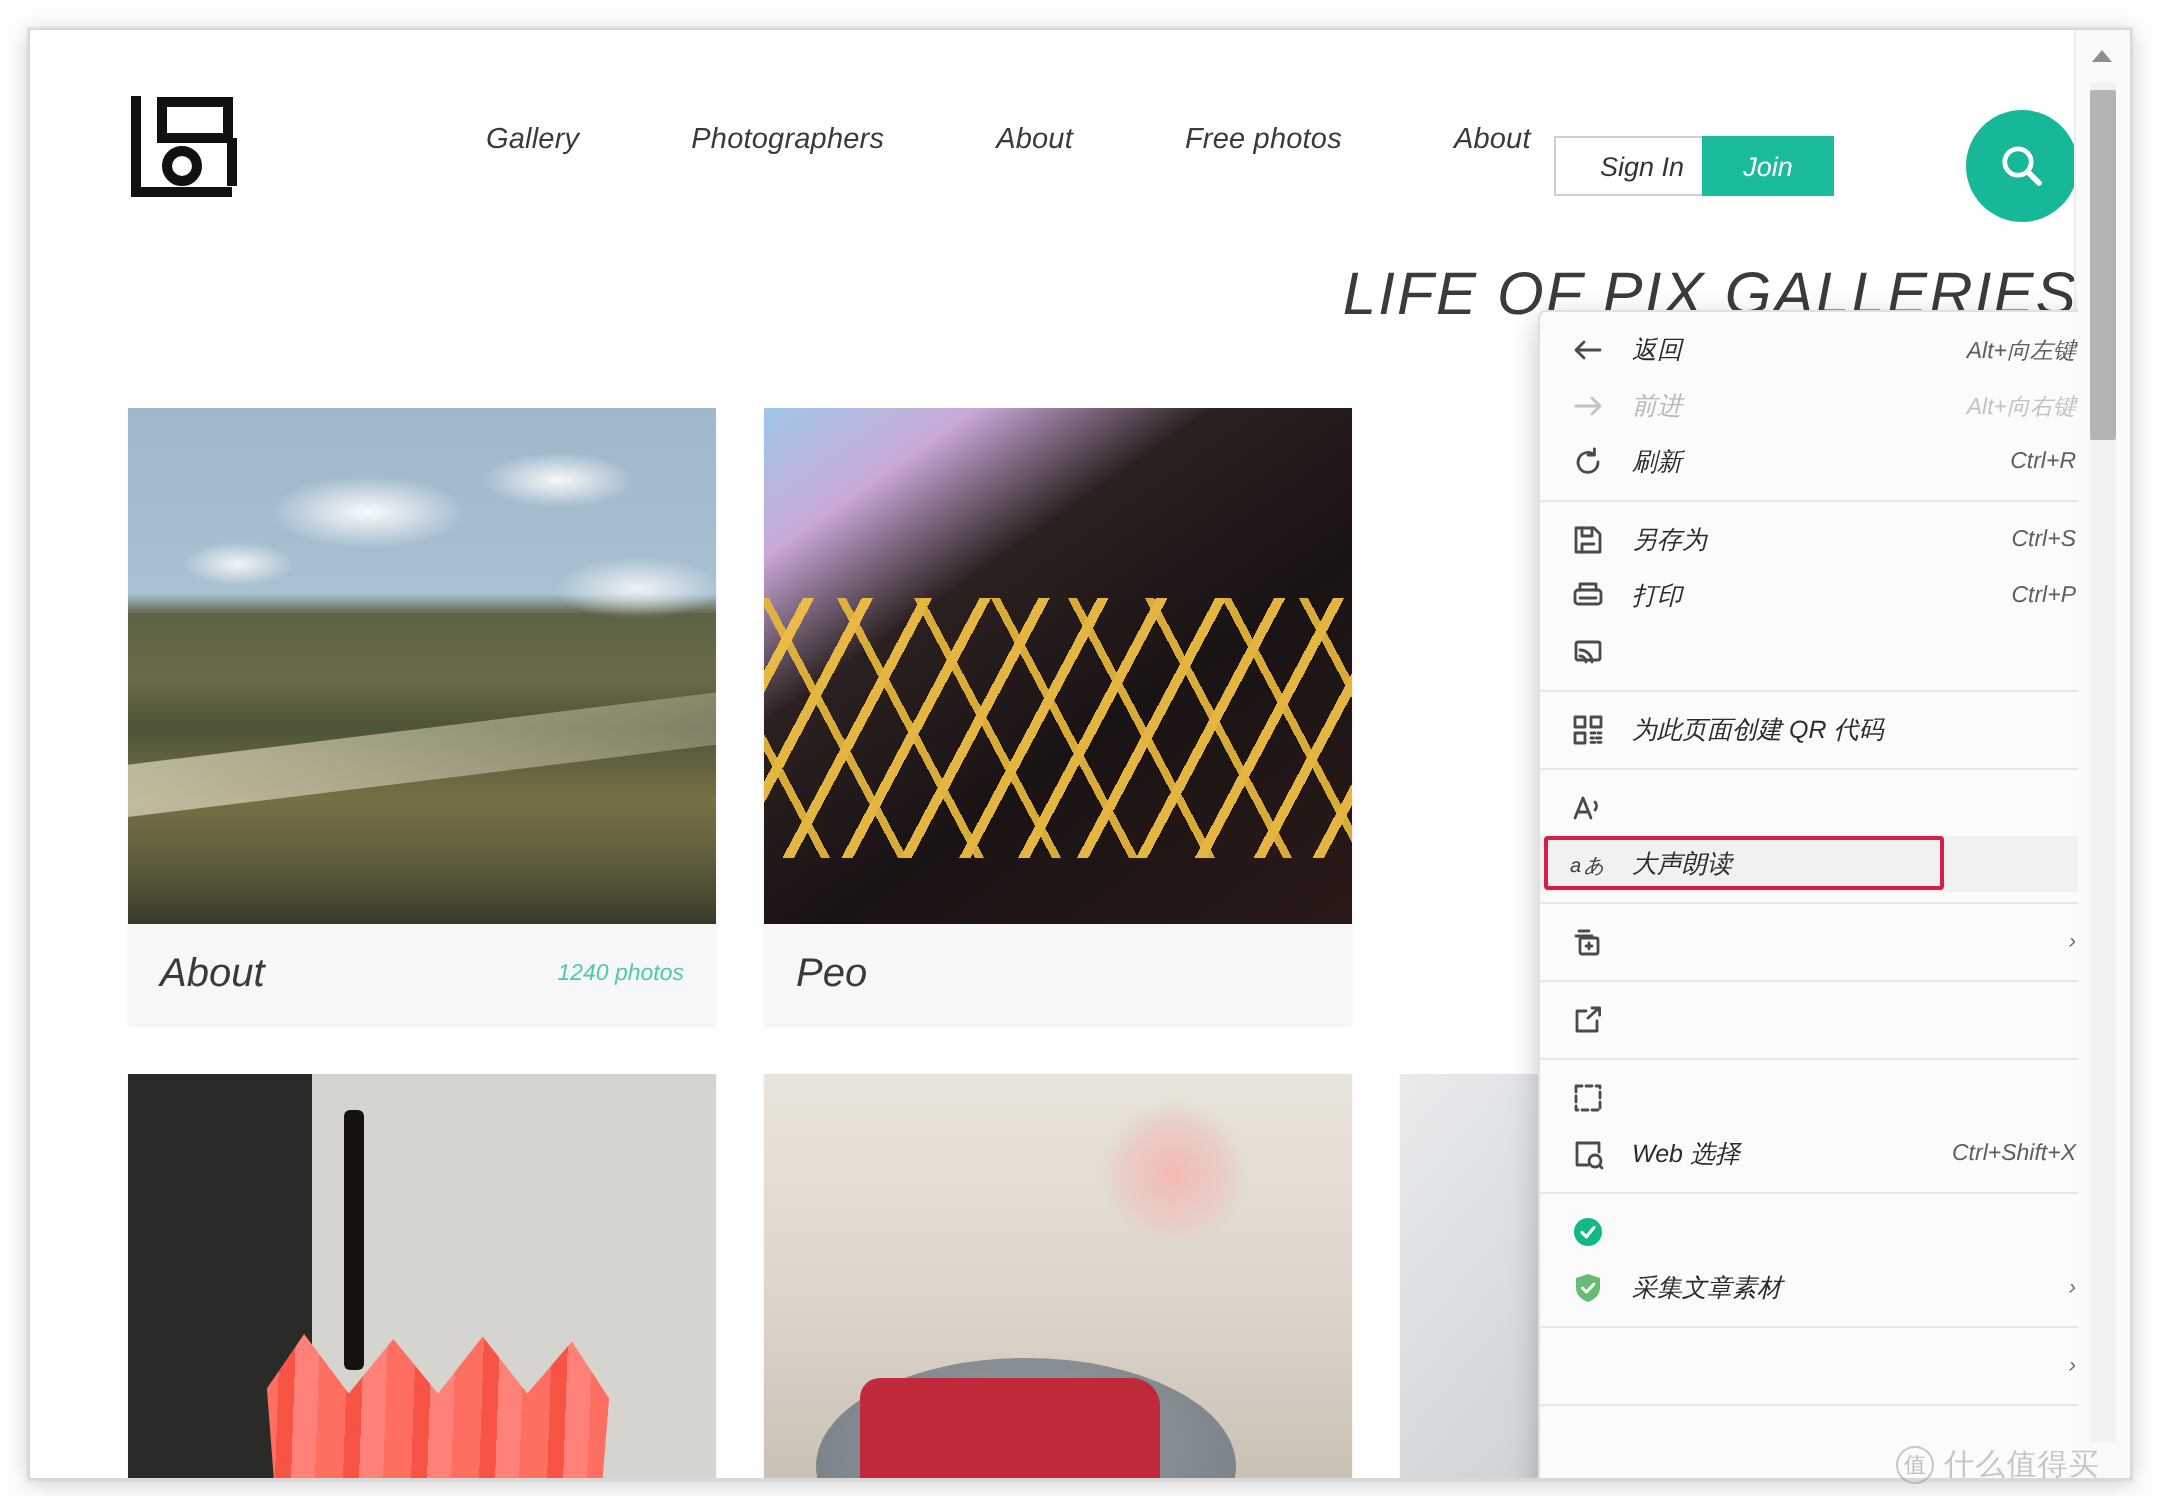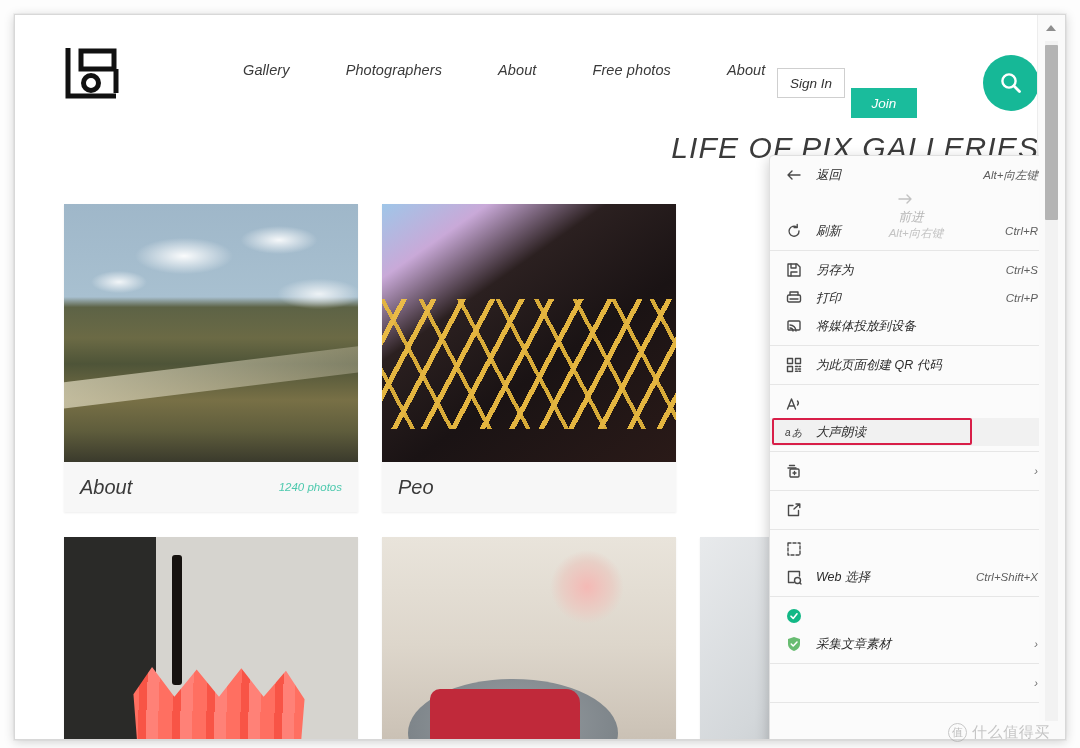--- a/index.html
+++ b/index.html
@@ -69,34 +69,33 @@
   }
   .nav { position: absolute; left: 228px; top: 47px; display: flex; align-items: center; }
   .nav-item {
     font-size: 14.5px; color: #3a3a3a;
     margin-right: 56px; white-space: nowrap;
     cursor: pointer; letter-spacing: 0.1px;
   }
   .nav-item:last-child { margin-right: 0; }
   .btn-signin {
     position: absolute; left: 762px; top: 53px;
-    width: 68px; height: 30px;
+    width: 88px; height: 30px;
     border: 1px solid #cfcfcf; background: #fff;
     font-size: 13.5px; color: #333;
     display: flex; align-items: center; justify-content: center;
     cursor: pointer;
   }
   .btn-join {
     position: absolute; left: 836px; top: 53px;
     width: 66px; height: 30px;
     background: #1abc9c; color: #ffffff;
     font-size: 13.5px;
     display: flex; align-items: center; justify-content: center;
     cursor: pointer;
-    margin-top: 20px;
   }
   .search-circle {
     position: absolute; left: 968px; top: 40px;
     width: 56px; height: 56px;
     background: #16b897; border-radius: 50%;
     display: flex; align-items: center; justify-content: center;
     cursor: pointer;
   }
 
   
@@ -254,21 +253,21 @@
   }
   .mi {
     position: relative;
     display: flex; align-items: center;
     height: 28px;
     padding: 0 12px 0 14px;
     font-size: 12.5px;
     color: #2b2b2b;
     cursor: default;
   }
-  .mi.disabled { color: #b7b7b7; flex-direction: column; }
+  .mi.disabled { color: #b7b7b7; }
   .mi .mi-icon {
     width: 20px; height: 16px;
     margin-right: 12px;
     display: flex; align-items: center; justify-content: center;
     flex: 0 0 20px;
   }
   .mi .mi-label { flex: 1 1 auto; white-space: nowrap; }
   .mi .mi-accel { font-size: 11.5px; color: #5e5e5e; margin-left: 10px; white-space: nowrap; }
   .mi.disabled .mi-accel { color: #c3c3c3; }
   .mi .mi-arrow { font-size: 11px; color: #6a6a6a; margin-left: 10px; }
@@ -461,21 +460,20 @@
         </div>
 
         <div class="mi">
           <span class="mi-icon">
             <svg width="16" height="16" viewBox="0 0 16 16">
                 <rect class="ic" x="2" y="3" width="12" height="9" rx="1"></rect>
                 <path class="ic" d="M4 10 A3 3 0 0 1 7 13"></path>
                 <path class="ic" d="M4 7 A6 6 0 0 1 10 13"></path>
               </svg>
           </span>
-          <span class="mi-label">将媒体投放到设备</span>
           <span class="mi-accel"></span>
         </div>
 
         <div class="mi-sep"></div>
 
         <div class="mi">
           <span class="mi-icon">
             <svg width="16" height="16" viewBox="0 0 16 16">
               <rect class="ic" x="1.5" y="1.5" width="5" height="5"></rect>
               <rect class="ic" x="9.5" y="1.5" width="5" height="5"></rect>

